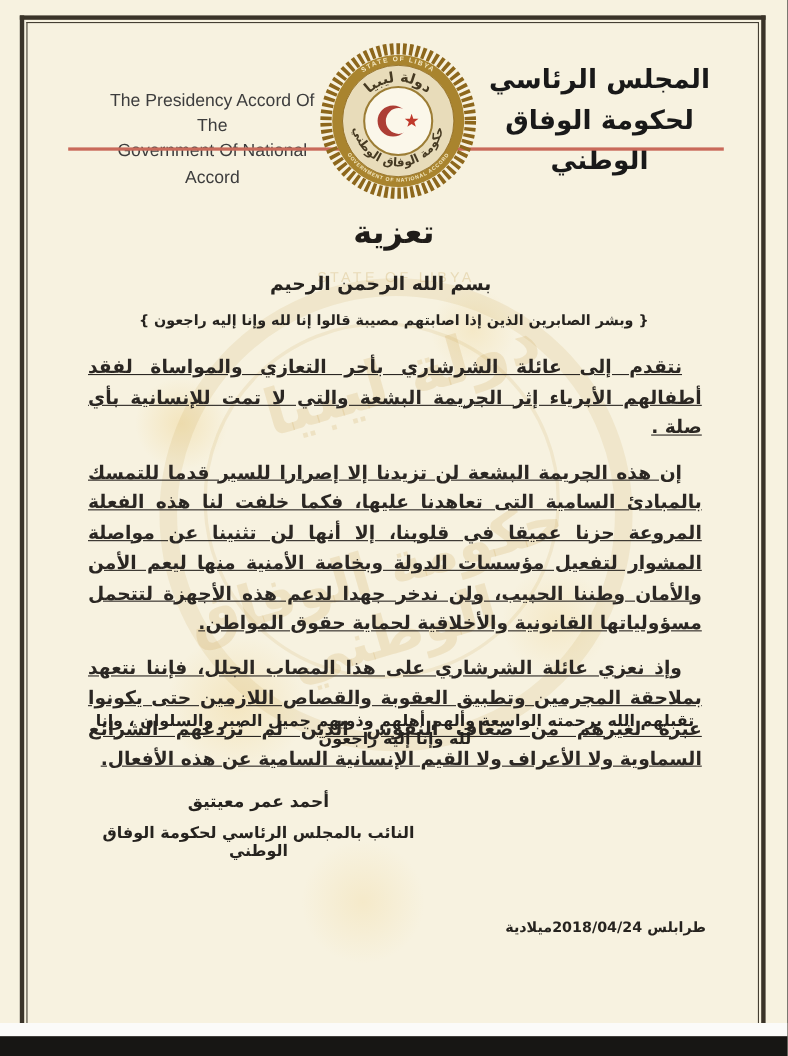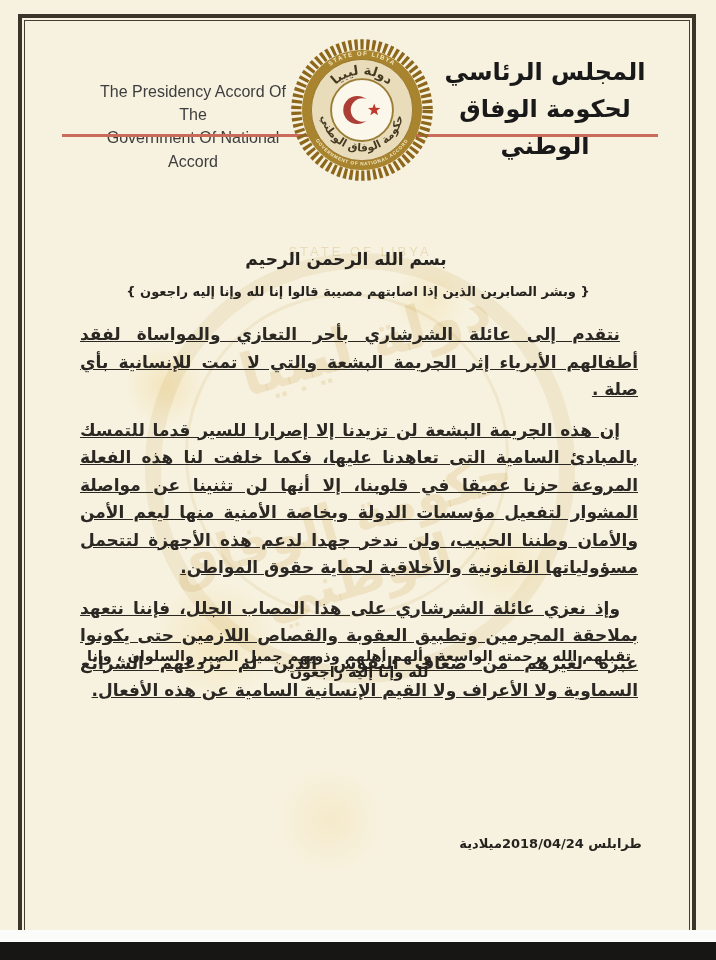--- a/index.html
+++ b/index.html
@@ -113,29 +113,34 @@
       <polygon points="93,73 94.65,77.73 99.66,77.84 95.66,80.87 97.11,85.66 93,82.8 88.89,85.66 90.34,80.87 86.34,77.84 91.35,77.73" fill="#c0392b"></polygon>
       <text font-family="DejaVu Sans, sans-serif" font-size="11.5" font-weight="bold" fill="#463a22" direction="rtl">
         <textPath href="#arcArabicBottom" startOffset="50%" text-anchor="middle">حكومة الوفاق الوطني</textPath>
       </text>
       <text font-family="Liberation Sans, sans-serif" font-size="5" font-weight="bold" fill="#f3e7c0" letter-spacing="0.8">
         <textPath href="#arcBottomEn" startOffset="50%" text-anchor="middle">GOVERNMENT OF NATIONAL ACCORD</textPath>
       </text>
     </svg>
   </div>
 
+  <div class="title">تعزية</div>
   <div class="basmala">بسم الله الرحمن الرحيم</div>
   <div class="verse">{ وبشر الصابرين الذين إذا اصابتهم مصيبة قالوا إنا لله وإنا إليه راجعون }</div>
 
   <div class="body-text">
     <p>نتقدم إلى عائلة الشرشاري بأحر التعازي والمواساة لفقد أطفالهم الأبرياء إثر الجريمة البشعة والتي لا تمت للإنسانية بأي صلة .</p>
     <p>إن هذه الجريمة البشعة لن تزيدنا إلا إصرارا للسير قدما للتمسك بالمبادئ السامية التى تعاهدنا عليها، فكما خلفت لنا هذه الفعلة المروعة حزنا عميقا في قلوبنا، إلا أنها لن تثنينا عن مواصلة المشوار لتفعيل مؤسسات الدولة وبخاصة الأمنية منها ليعم الأمن والأمان وطننا الحبيب، ولن ندخر جهدا لدعم هذه الأجهزة لتتحمل مسؤولياتها القانونية والأخلاقية لحماية حقوق المواطن.</p>
     <p>وإذ نعزي عائلة الشرشاري على هذا المصاب الجلل، فإننا نتعهد بملاحقة المجرمين وتطبيق العقوبة والقصاص اللازمين حتى يكونوا عبرة لغيرهم من ضعاف النفوس الذين لم تردعهم الشرائع السماوية ولا الأعراف ولا القيم الإنسانية السامية عن هذه الأفعال.</p>
   </div>
 
   <div class="closing">تقبلهم الله برحمته الواسعة وألهم أهلهم وذويهم جميل الصبر والسلوان ، وإنا لله وإنا إليه راجعون</div>
 
+  <div class="sig">
+    <div class="sig-name">أحمد عمر معيتيق</div>
+    <div class="sig-title">النائب بالمجلس الرئاسي لحكومة الوفاق الوطني</div>
+  </div>
 
   <div class="date-line">طرابلس 2018/04/24ميلادية</div>
 
   <div class="white-strip"></div>
   <div class="black-bar"></div>
 </div>
 
 </body></html>

